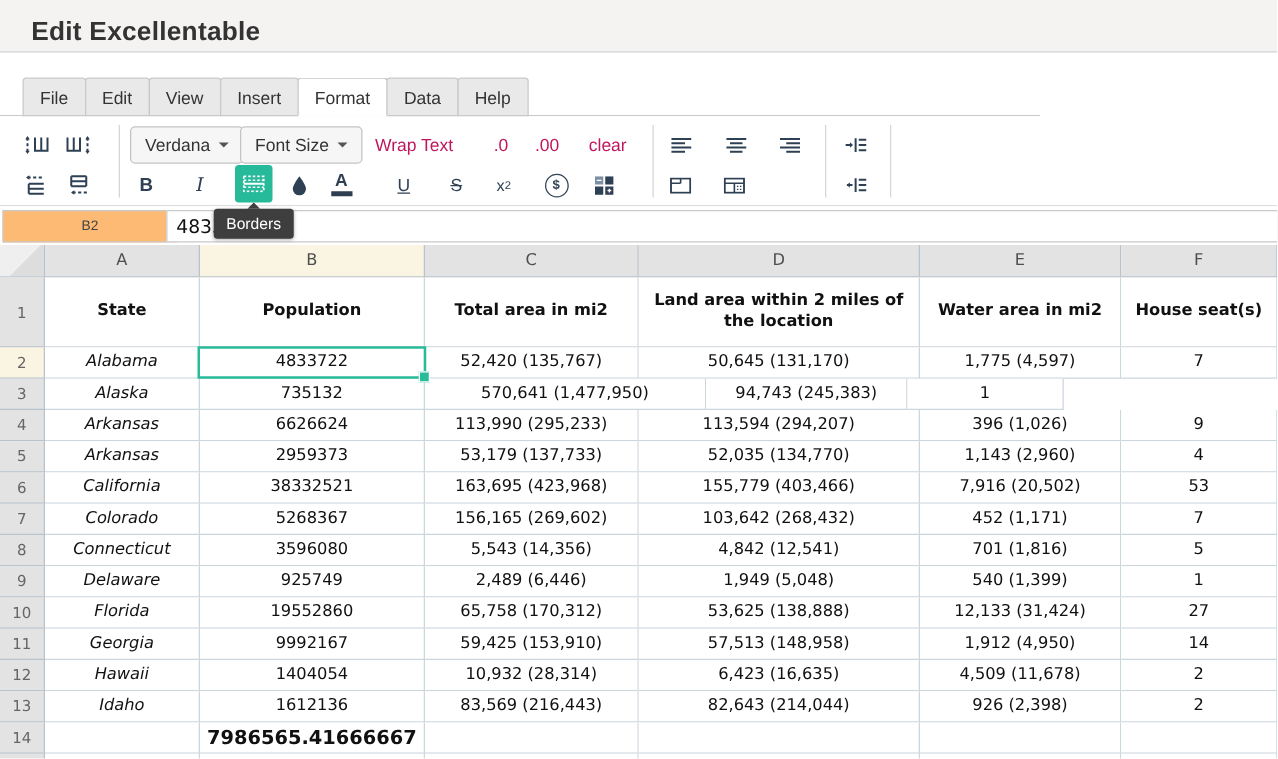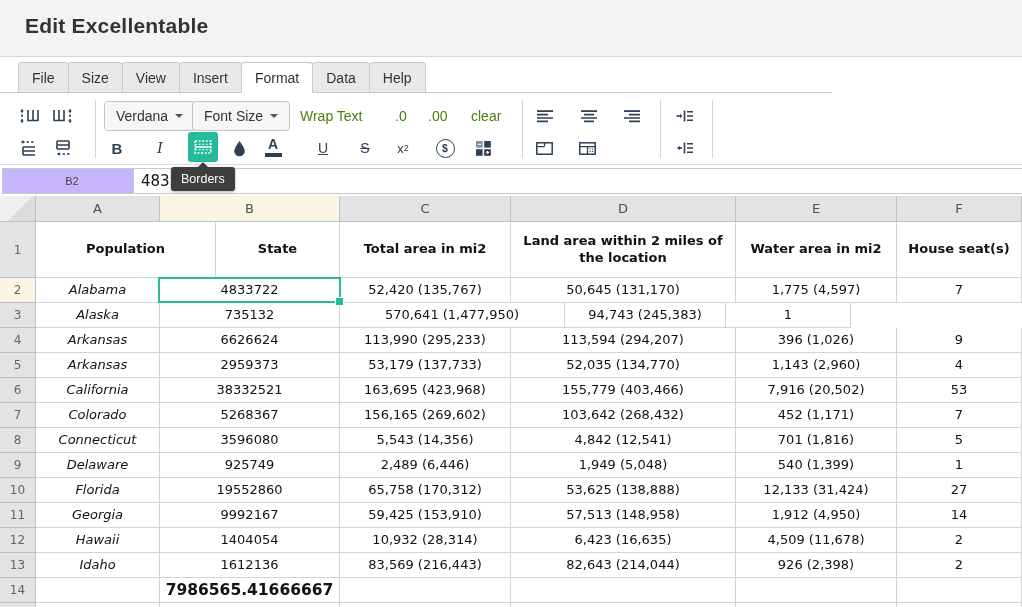--- a/index.html
+++ b/index.html
@@ -1,20 +1,20 @@
 <!DOCTYPE html>
 <html><head>
 <meta charset="utf-8">
 <style>
   html,body{margin:0;padding:0;background:#fff;}
   .app{position:relative;width:1022px;height:607px;overflow:hidden;background:#fff;
        font-family:"Liberation Sans",sans-serif;}
 
   
-  .titlebar{position:absolute;left:0;top:0;width:1022px;height:57px;background:#f4f3f2;
+  .titlebar{position:absolute;left:0;top:0;width:1022px;height:42px;background:#f4f3f2;
             border-bottom:1px solid #d6d6d6;box-sizing:border-box;}
   .titlebar h1{margin:0;position:absolute;left:25px;top:14px;font-size:21px;font-weight:600;
                color:#333;letter-spacing:0.2px;}
 
   
   .tabbar{position:absolute;left:0;top:57px;width:832px;height:36px;background:#fff;
           border-bottom:1px solid #c9c9c9;box-sizing:border-box;
           display:flex;align-items:flex-end;padding-left:18px;}
   .tab{height:31px;box-sizing:border-box;padding:0 13px;display:flex;align-items:center;
        background:#e9e9e9;border:1px solid #c9c9c9;border-bottom:1px solid #c9c9c9;
@@ -26,40 +26,40 @@
   .toolbar{position:absolute;left:0;top:93px;width:1022px;height:72px;background:#fff;
            border-bottom:1px solid #dcdcdc;box-sizing:border-box;}
   .ti{position:absolute;height:30px;min-width:22px;display:flex;align-items:center;
       justify-content:center;color:#2e4053;cursor:pointer;}
   .tb-btn{position:absolute;height:30px;padding:0 11px;display:flex;align-items:center;gap:7px;
           background:#f6f6f6;border:1px solid #c3c3c3;border-radius:4px;font-size:14px;
           color:#333;cursor:pointer;font-family:"Liberation Sans",sans-serif;}
   .caret{width:0;height:0;border-left:4px solid transparent;border-right:4px solid transparent;
          border-top:4px solid #555;}
   .tb-txt{position:absolute;height:30px;display:flex;align-items:center;font-size:14px;
-          color:#4d7c0f;cursor:pointer;}
+          color:#be185d;cursor:pointer;}
   .sep{position:absolute;top:7px;width:1px;height:58px;background:#d5d5d5;}
   .b-glyph{font-weight:bold;font-size:15px;}
   .i-glyph{font-style:italic;font-size:15px;font-family:"DejaVu Serif",serif;}
   .u-glyph{font-size:14px;text-decoration:underline;}
   .s-glyph{font-size:14px;text-decoration:line-through;}
   .sup-glyph{font-size:13px;}
   .sup-glyph sup{font-size:9px;}
   .borders-btn{position:absolute;width:30px;height:30px;background:#26b99a;border-radius:3px;
                display:flex;align-items:center;justify-content:center;cursor:pointer;}
   .acolor{display:flex;flex-direction:column;align-items:center;line-height:1;}
   .acolor .a-l{font-weight:bold;font-size:14px;}
   .acolor .a-bar{width:17px;height:4px;background:#2c3e50;margin-top:2px;}
   .circ{width:19px;height:19px;border:1.6px solid #2e4053;border-radius:50%;box-sizing:border-box;
         display:flex;align-items:center;justify-content:center;font-size:10.5px;font-weight:bold;}
 
   
   .formulabar{position:absolute;left:0;top:165px;width:1022px;height:31px;background:#fff;}
   .cellref{position:absolute;left:2px;top:3px;width:140px;height:26px;box-sizing:border-box;
-           border:1px solid #c9c9c9;background:#c4b5fd;display:flex;align-items:center;
+           border:1px solid #c9c9c9;background:#fdba74;display:flex;align-items:center;
            justify-content:center;font-size:11px;color:#444;}
   .formulafield{position:absolute;left:133px;top:3px;width:890px;height:26px;box-sizing:border-box;
                 border:1px solid #c9c9c9;background:#fff;display:flex;align-items:center;
                 padding-left:7px;font-size:15px;color:#111;
                 font-family:"DejaVu Sans",sans-serif;}
 
   
   .tooltip{position:absolute;left:171px;top:167px;background:#3e3e3e;color:#ffffff;
            font-size:12.5px;padding:5px 10px;border-radius:3px;z-index:50;
            box-shadow:0 1px 3px rgba(0,0,0,.3);}
@@ -102,21 +102,21 @@
 <body>
 
 <div class="app">
 
   <div class="titlebar">
     <h1>Edit Excellentable</h1>
   </div>
 
   <div class="tabbar" id="tabbar">
       <div class="tab">File</div>
-      <div class="tab">Size</div>
+      <div class="tab">Edit</div>
       <div class="tab">View</div>
       <div class="tab">Insert</div>
       <div class="tab active">Format</div>
       <div class="tab">Data</div>
       <div class="tab">Help</div>
     </div>
 
   <div class="toolbar">
 
     <div class="ti" style="left:18px;top:8px">
@@ -271,22 +271,22 @@
           <div class="g-corner"></div>
           <div class="g-ch c0">A</div>
           <div class="g-ch c1 hl">B</div>
           <div class="g-ch c2">C</div>
           <div class="g-ch c3">D</div>
           <div class="g-ch c4">E</div>
           <div class="g-ch c5">F</div>
         </div>
         <div class="g-row r1">
           <div class="g-rh h56">1</div>
+          <div class="g-cell c0 h56">State</div>
           <div class="g-cell c1 h56">Population</div>
-          <div class="g-cell c0 h56">State</div>
           <div class="g-cell c2 h56">Total area in mi2</div>
           <div class="g-cell c3 h56">Land area within 2 miles of the location</div>
           <div class="g-cell c4 h56">Water area in mi2</div>
           <div class="g-cell c5 h56">House seat(s)</div>
         </div>
         <div class="g-row ">
           <div class="g-rh h25 hl">2</div>
           <div class="g-cell c0 h25 cell-state">Alabama</div>
           <div class="g-cell c1 h25">4833722</div>
           <div class="g-cell c2 h25">52,420 (135,767)</div>

